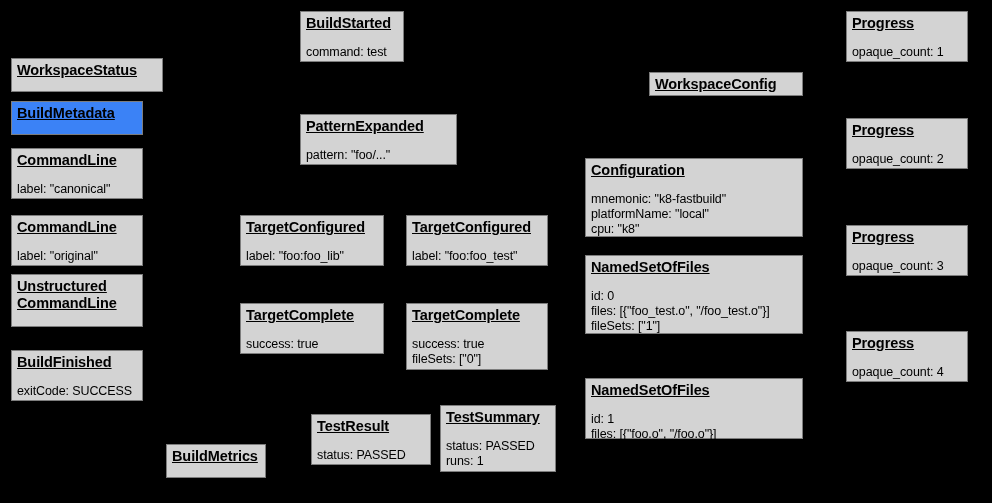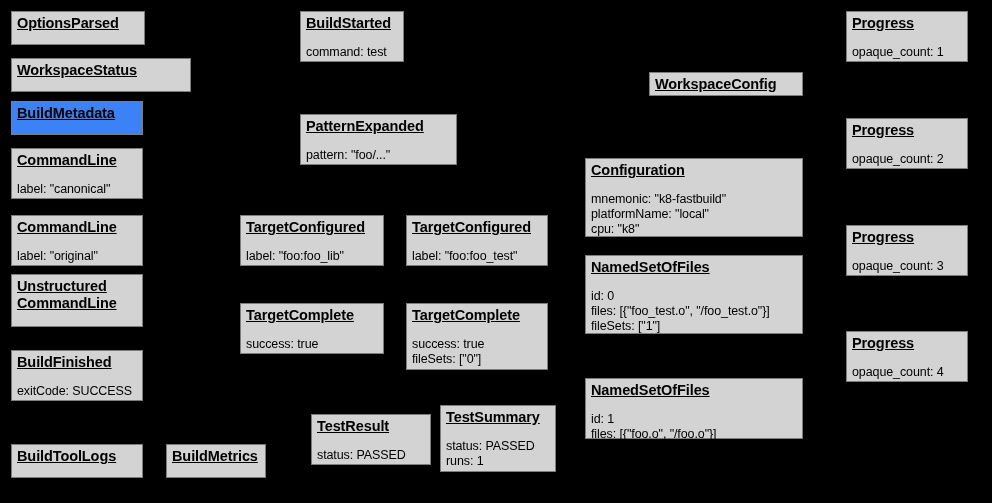--- a/index.html
+++ b/index.html
@@ -39,32 +39,29 @@
     white-space: pre-line;
     letter-spacing: -0.1px;
     margin-top: 13px;
   }
   .node-fields:empty { display: none; }
 </style>
 </head>
 <body>
 
 <div id="canvas" style="width: 992px; height: 503px; background: rgb(0, 0, 0);">
-    <div class="node" style="left: 11px; top: 11px; width: 134px; height: 34px; background: rgb(211, 211, 211); border-color: rgb(125, 125, 125); color: rgb(0, 0, 0);">
-      <div class="node-title">OptionsParsed</div>
-    </div>
     <div class="node" style="left: 300px; top: 11px; width: 104px; height: 51px; background: rgb(211, 211, 211); border-color: rgb(125, 125, 125); color: rgb(0, 0, 0);">
       <div class="node-title">BuildStarted</div>
       <div class="node-fields">command: test</div>
     </div>
     <div class="node" style="left: 846px; top: 11px; width: 122px; height: 51px; background: rgb(211, 211, 211); border-color: rgb(125, 125, 125); color: rgb(0, 0, 0);">
       <div class="node-title">Progress</div>
       <div class="node-fields">opaque_count: 1</div>
     </div>
-    <div class="node" style="left: 11px; top: 58px; width: 180px; height: 34px; background: rgb(211, 211, 211); border-color: rgb(125, 125, 125); color: rgb(0, 0, 0); text-decoration: underline;">
+    <div class="node" style="left: 11px; top: 58px; width: 152px; height: 34px; background: rgb(211, 211, 211); border-color: rgb(125, 125, 125); color: rgb(0, 0, 0); text-decoration: underline;">
       <div class="node-title">WorkspaceStatus</div>
     </div>
     <div class="node" style="left: 649px; top: 72px; width: 154px; height: 24px; background: rgb(211, 211, 211); border-color: rgb(125, 125, 125); color: rgb(0, 0, 0);">
       <div class="node-title">WorkspaceConfig</div>
     </div>
     <div class="node" style="left: 11px; top: 101px; width: 132px; height: 34px; background: #3b82f6; border-color: rgb(125, 125, 125); color: rgb(0, 0, 0);">
       <div class="node-title">BuildMetadata</div>
     </div>
     <div class="node" style="left: 300px; top: 114px; width: 157px; height: 51px; background: rgb(211, 211, 211); border-color: rgb(125, 125, 125); color: rgb(0, 0, 0);">
       <div class="node-title">PatternExpanded</div>
@@ -134,19 +131,16 @@
     </div>
     <div class="node" style="left: 440px; top: 405px; width: 116px; height: 67px; background: rgb(211, 211, 211); border-color: rgb(125, 125, 125); color: rgb(0, 0, 0);">
       <div class="node-title">TestSummary</div>
       <div class="node-fields">status: PASSED
 runs: 1</div>
     </div>
     <div class="node" style="left: 311px; top: 414px; width: 120px; height: 51px; background: rgb(211, 211, 211); border-color: rgb(125, 125, 125); color: rgb(0, 0, 0);">
       <div class="node-title">TestResult</div>
       <div class="node-fields">status: PASSED</div>
     </div>
-    <div class="node" style="left: 11px; top: 444px; width: 132px; height: 34px; background: rgb(211, 211, 211); border-color: rgb(125, 125, 125); color: rgb(0, 0, 0);">
-      <div class="node-title">BuildToolLogs</div>
-    </div>
     <div class="node" style="left: 166px; top: 444px; width: 100px; height: 34px; background: rgb(211, 211, 211); border-color: rgb(125, 125, 125); color: rgb(0, 0, 0);">
       <div class="node-title">BuildMetrics</div>
     </div>
   </div>
 
 </body></html>

